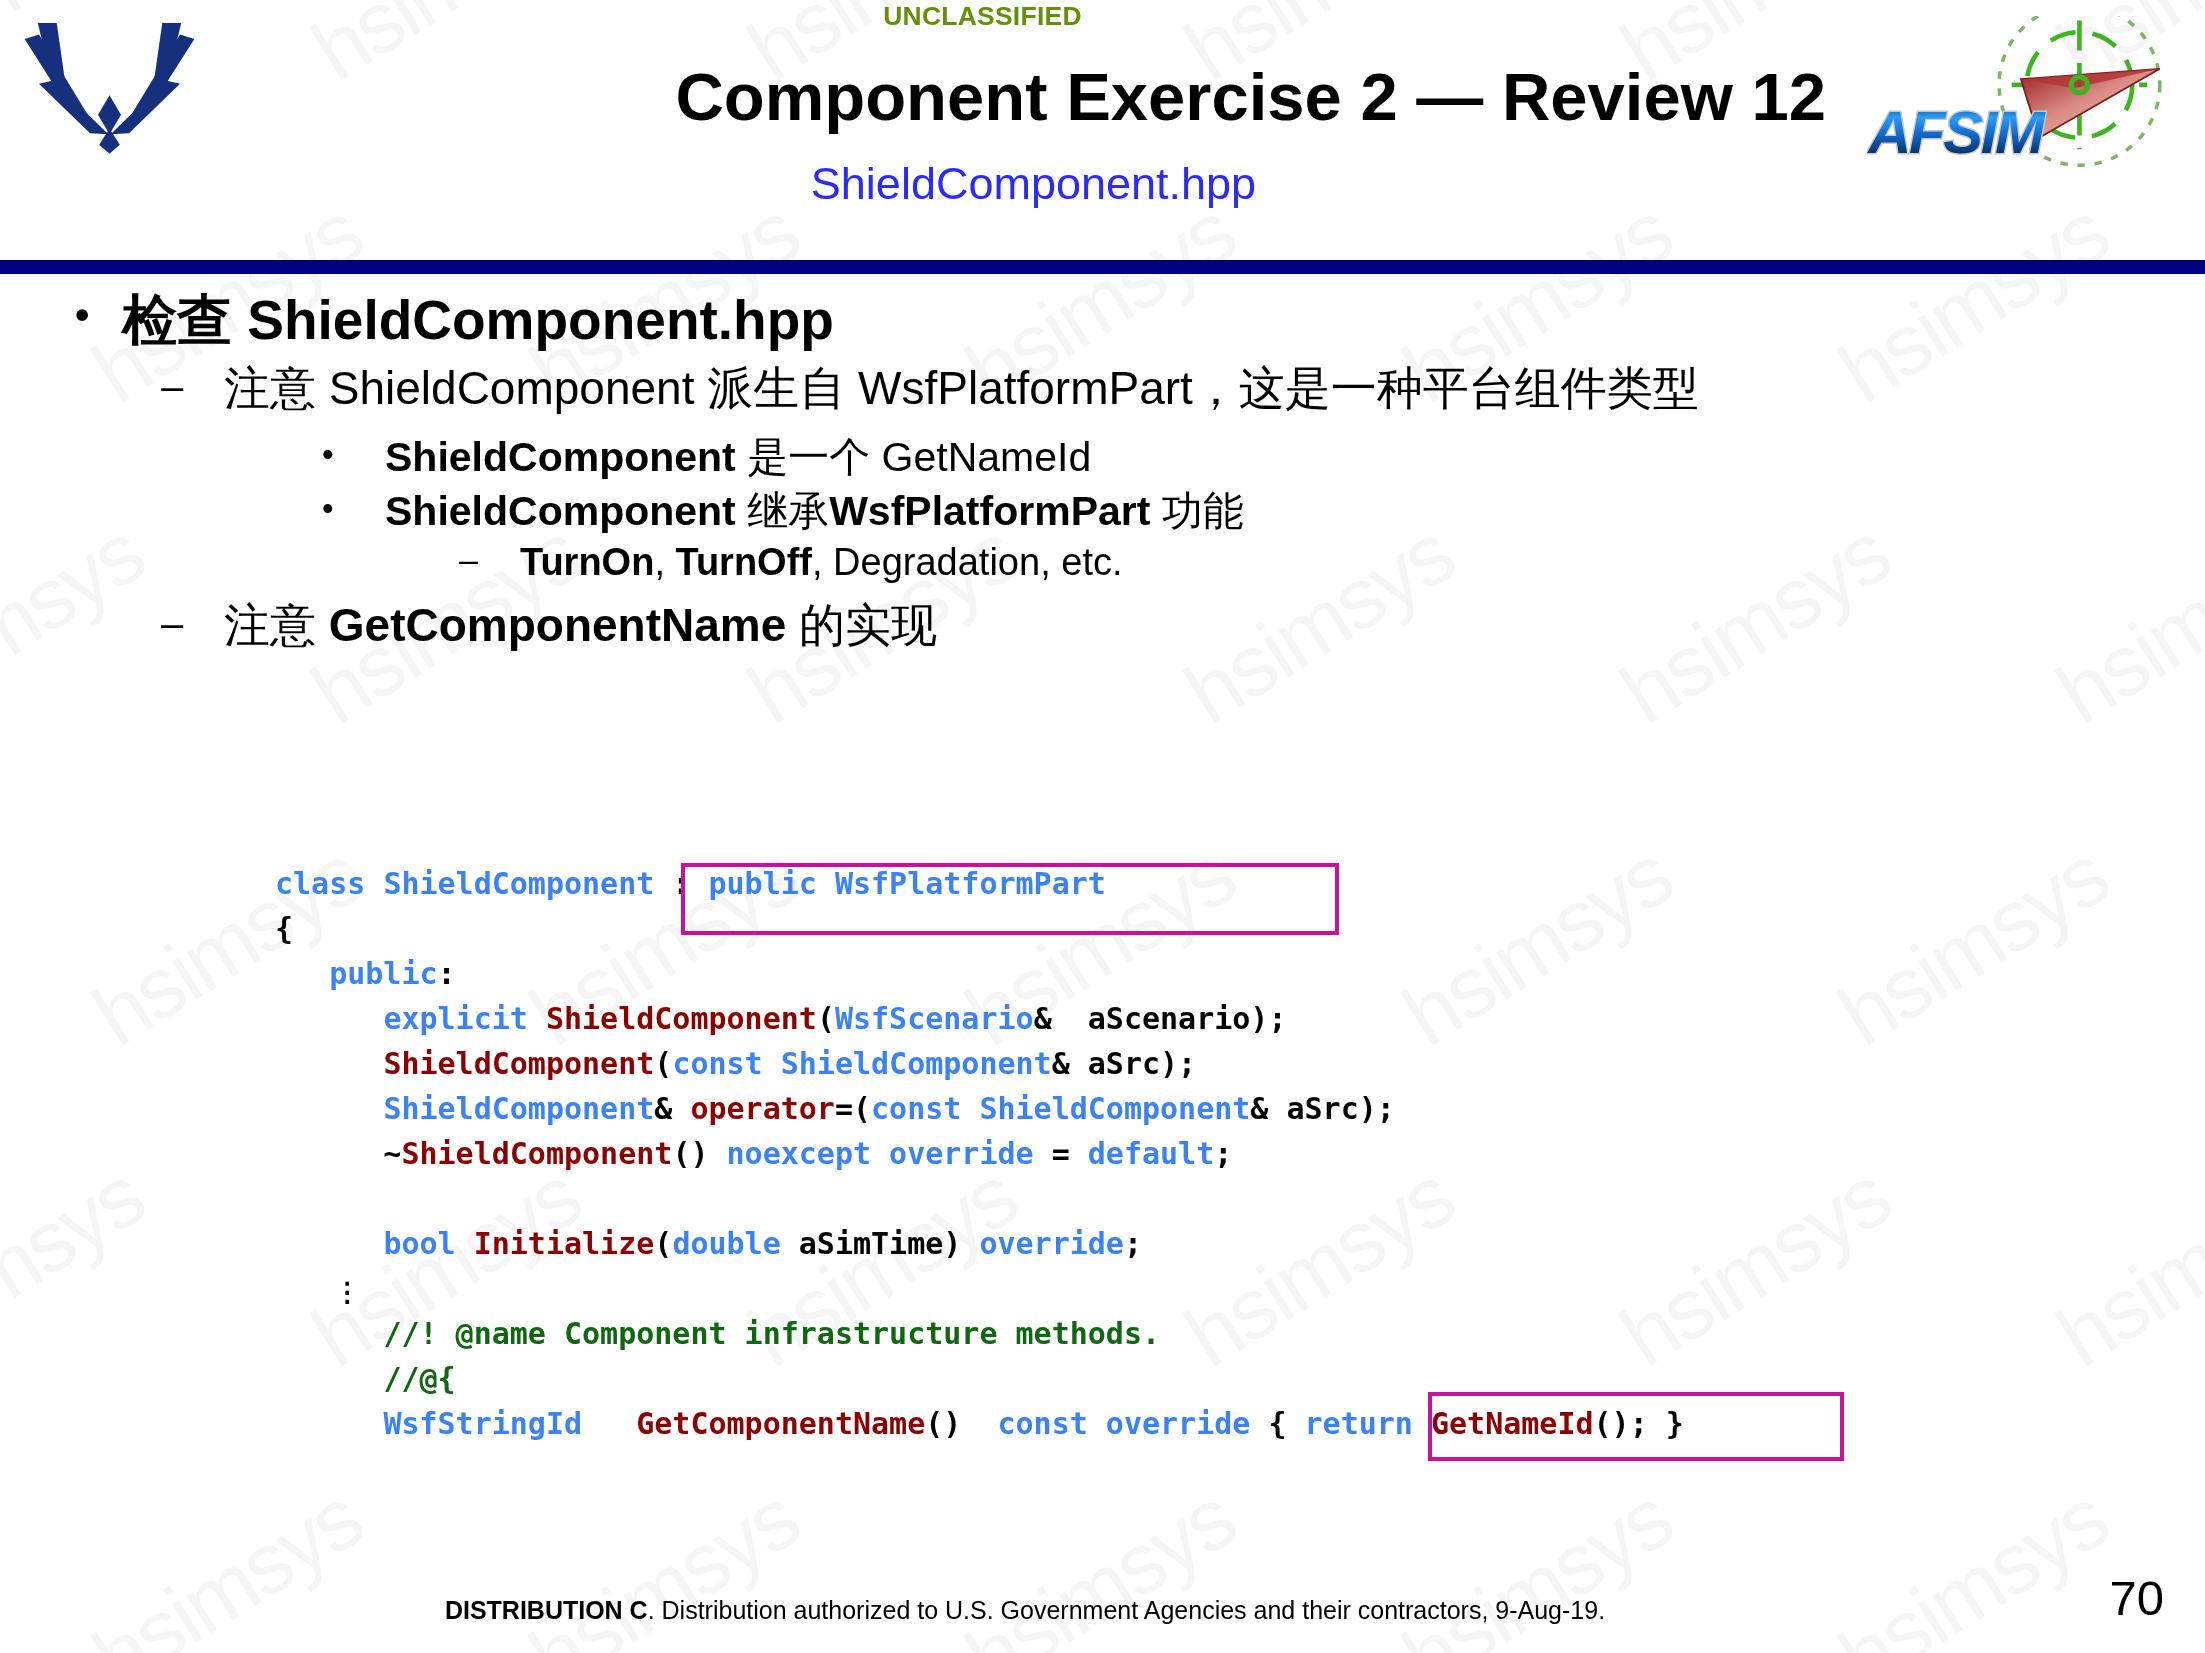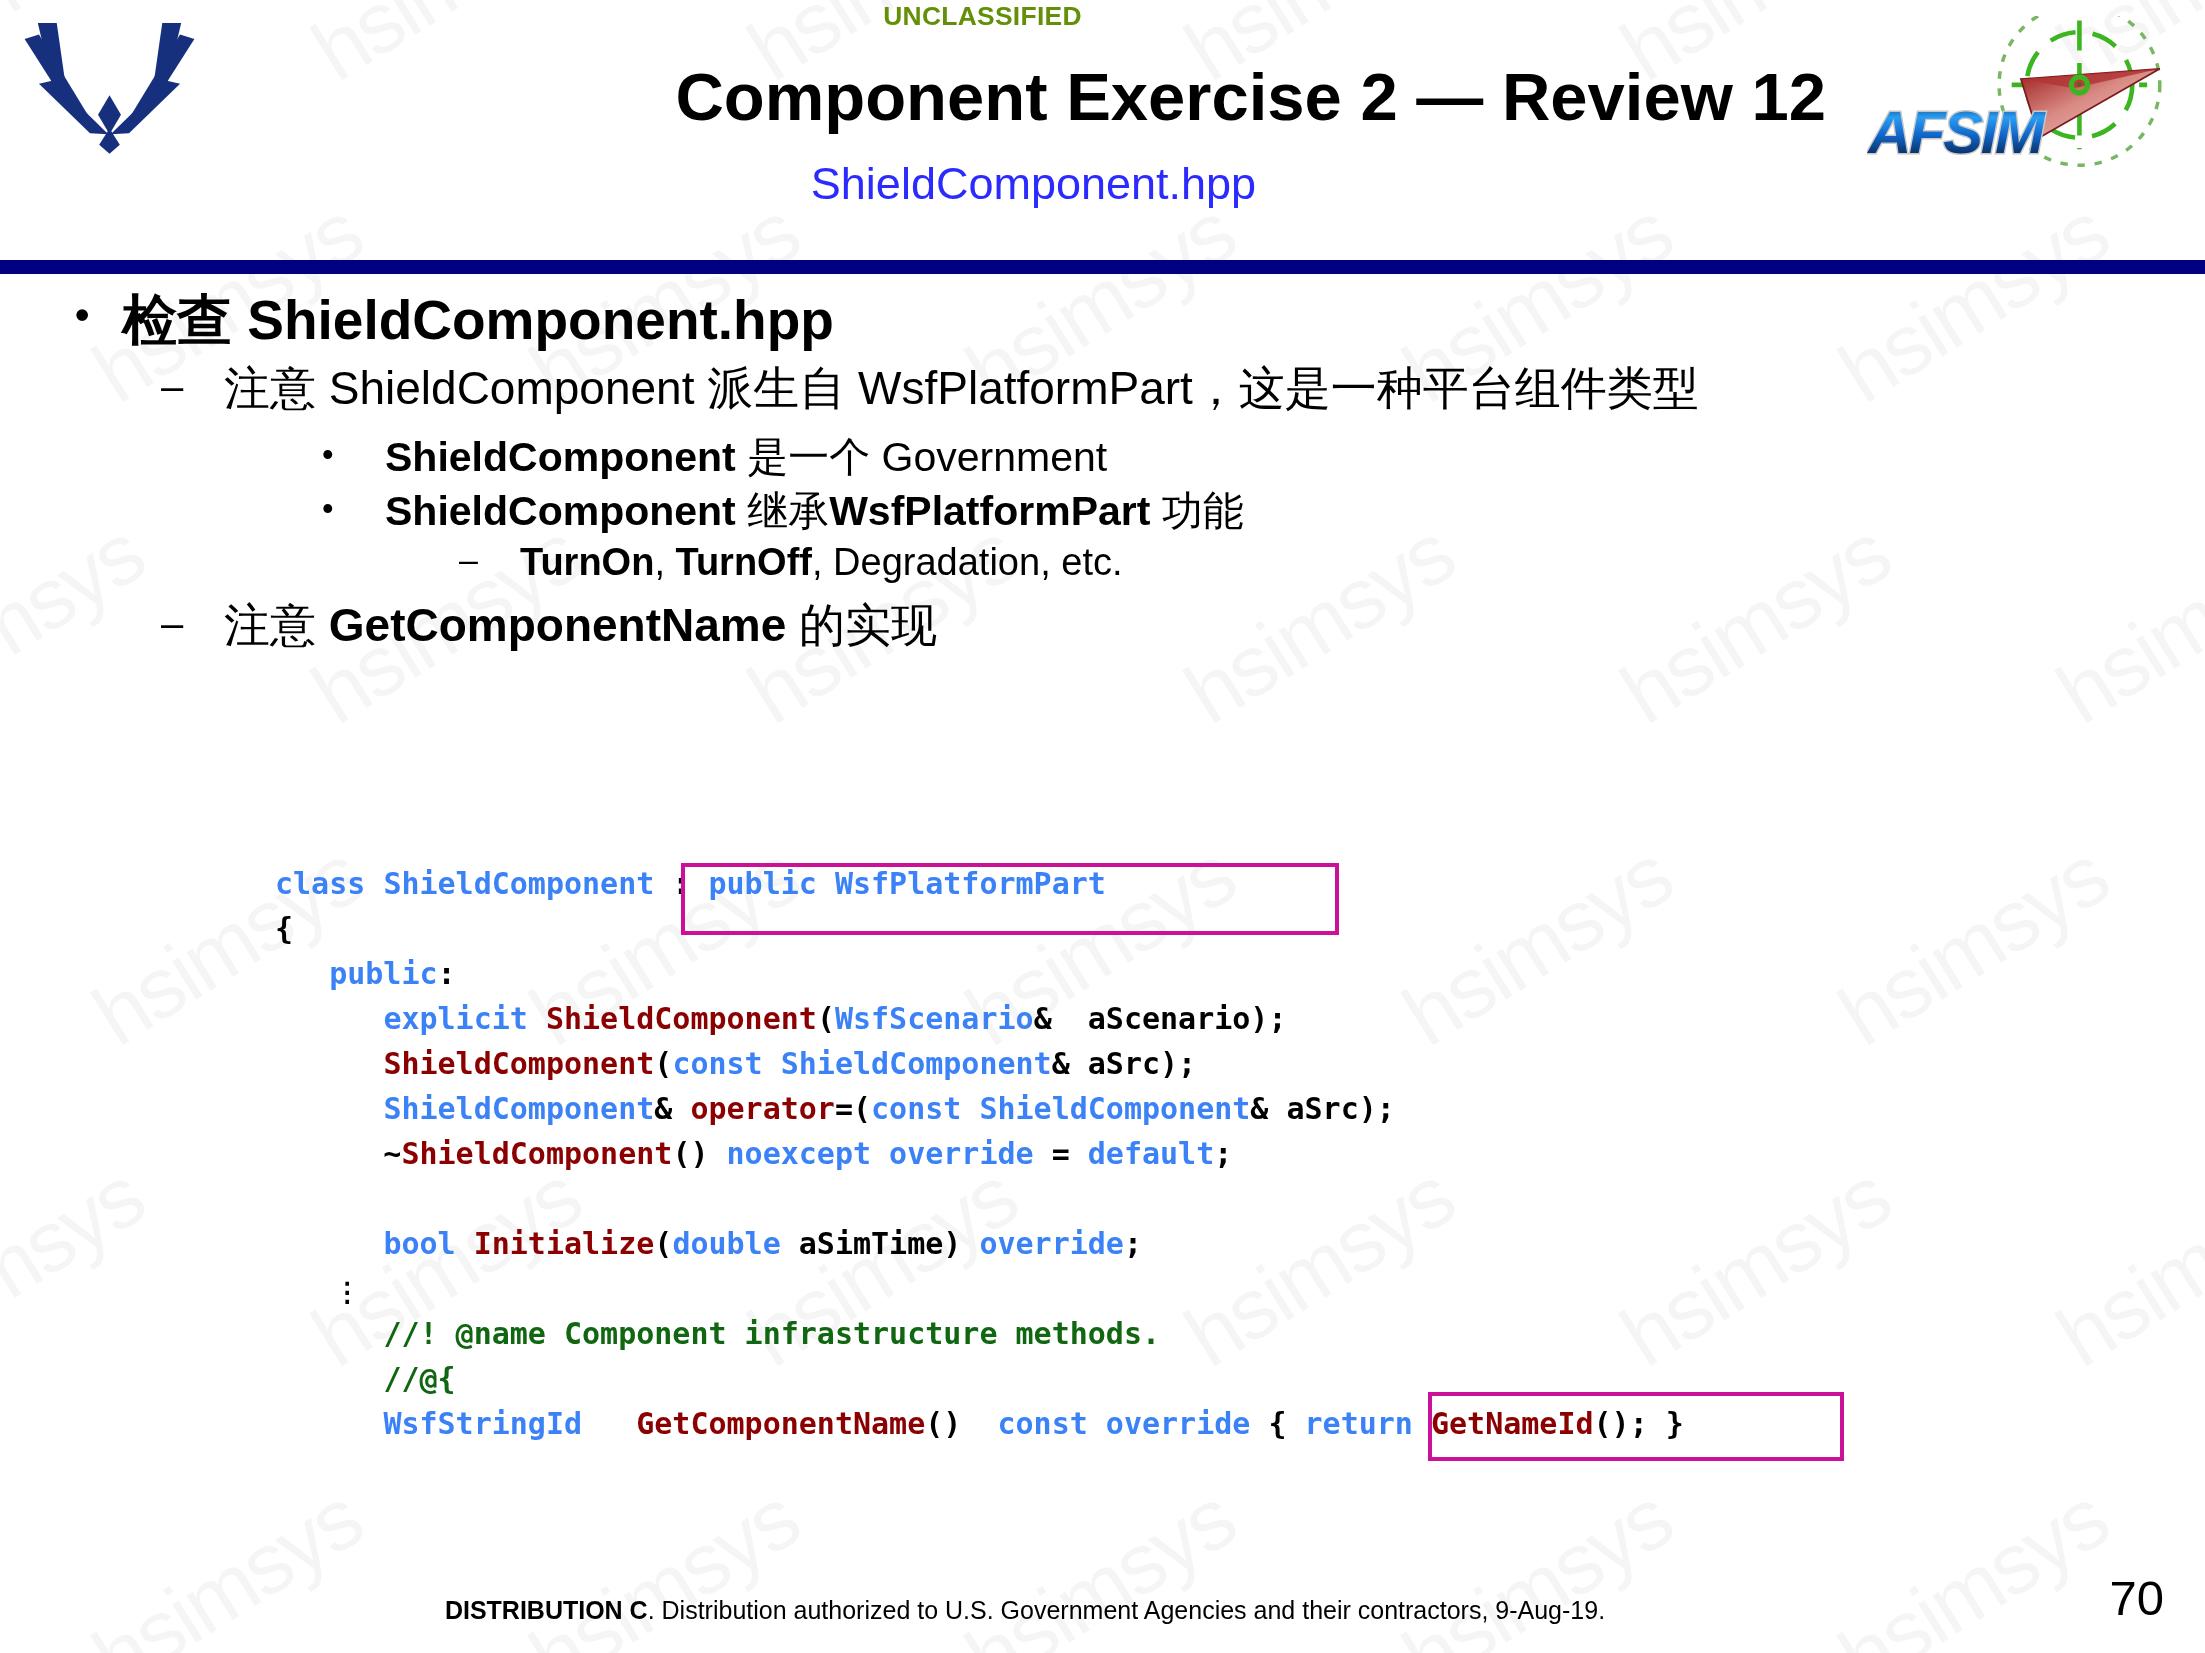--- a/index.html
+++ b/index.html
@@ -259,21 +259,21 @@
   </div>
 
   <div class="blt lvl2" style="margin-top:11.5px;">
     <span class="mark">–</span>
     <span class="btxt">注意 ShieldComponent 派生自 WsfPlatformPart，这是一种平台组件类型</span>
   </div>
 
   <div class="blt lvl3" style="margin-top:19.5px;">
     <span class="mark">•</span>
     <span class="btxt">
-      <b class="bold">ShieldComponent</b><span> 是一个 Government</span>
+      <b class="bold">ShieldComponent</b><span> 是一个 GetNameId</span>
     </span>
   </div>
 
   <div class="blt lvl3" style="margin-top:6.9px;">
     <span class="mark">•</span>
     <span class="btxt">
       <b class="bold">ShieldComponent</b><span> 继承</span><b class="bold">WsfPlatformPart</b><span> 功能</span>
     </span>
   </div>
 

